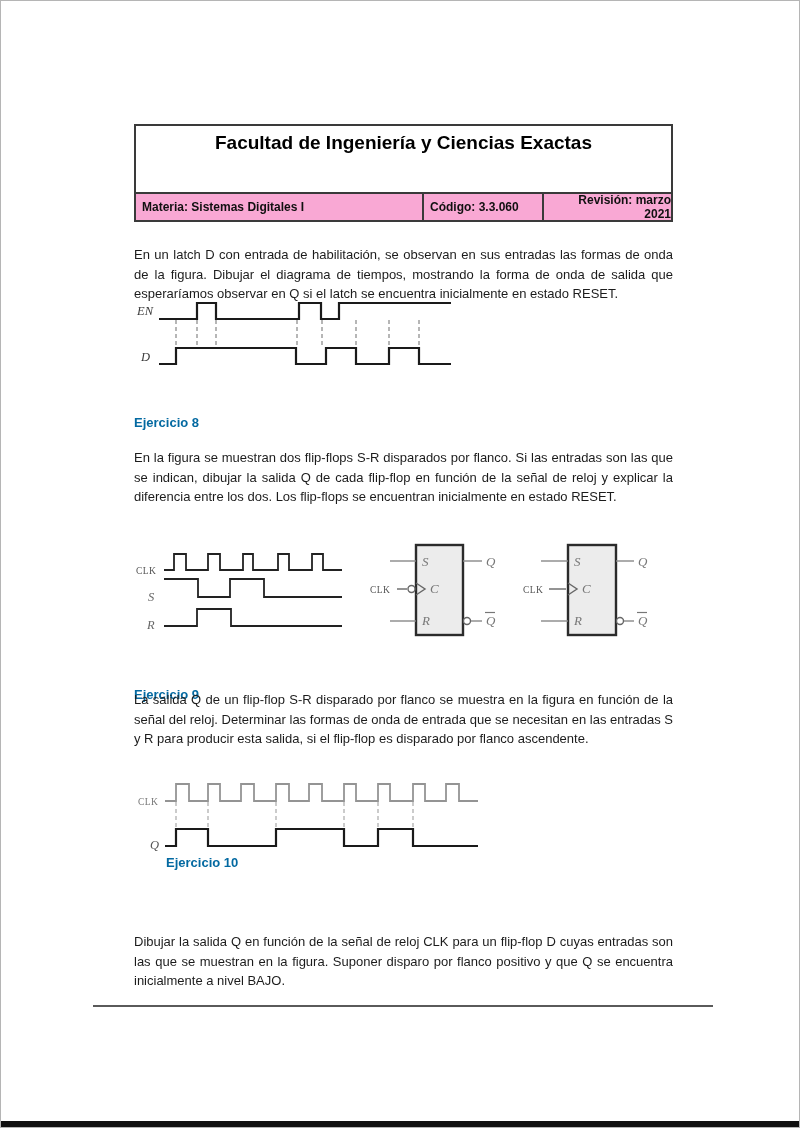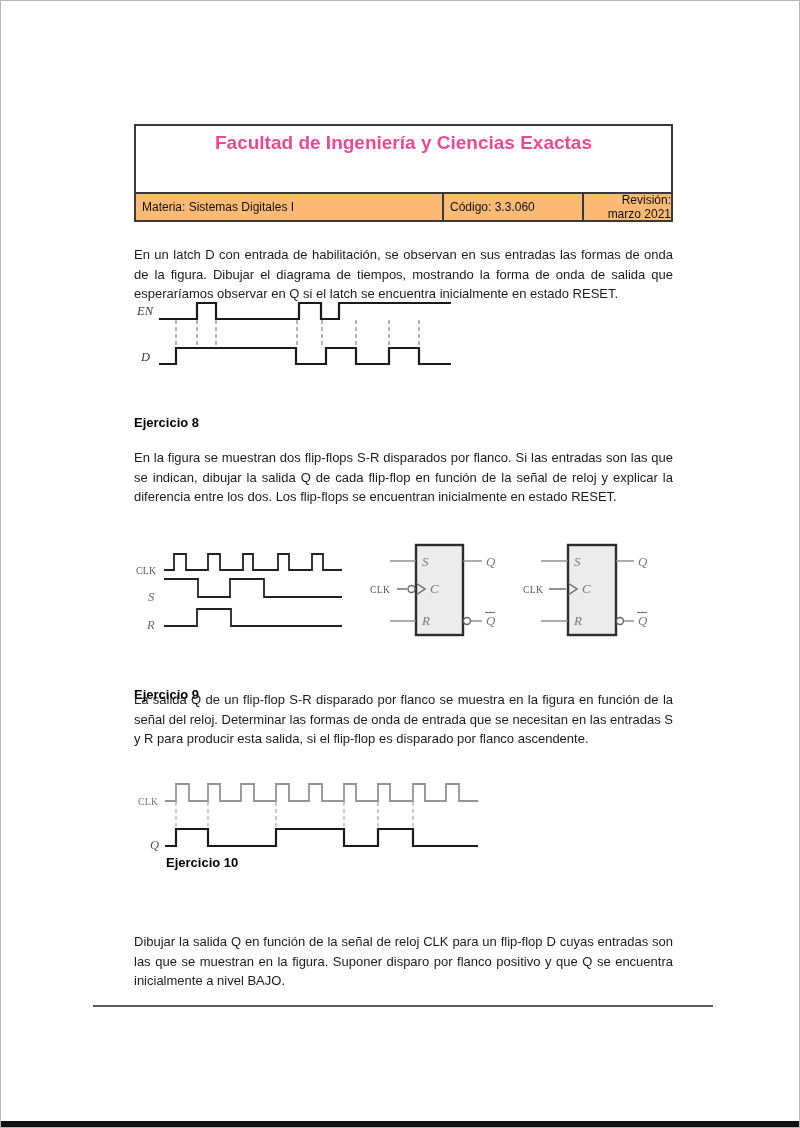--- a/index.html
+++ b/index.html
@@ -7,33 +7,33 @@
         border:1px solid #b5b5b5;box-sizing:border-box;overflow:hidden;
         font-family:"Liberation Sans",sans-serif;}
   .bottom-bar{position:absolute;left:0;bottom:0;width:100%;height:6px;background:#101010;}
 
   
   .header-table{position:absolute;left:133px;top:123px;width:539px;border:2px solid #3a3a3a;box-sizing:border-box;background:#fff;}
   .hrow1{display:flex;height:66px;}
   .logo-cell{width:102px;border-right:2px solid #3a3a3a;box-sizing:border-box;display:flex;align-items:center;justify-content:center;gap:3px;}
   .uade-text{font-weight:bold;font-size:25px;color:#2c4a73;letter-spacing:-1.5px;}
   .title-cell{flex:1;text-align:center;padding-top:6px;}
-  .faculty{font-size:19px;font-weight:bold;color:#ec4899;}
+  .faculty{font-size:19px;font-weight:bold;color:#000000;}
   .dept{font-size:14.5px;font-weight:bold;color:#0a0a0a;margin-top:12px;}
-  .hrow2{display:flex;height:26px;background:#fdba74;border-top:2px solid #3a3a3a;
-         font-size:12px;font-weight:normal;color:#101010;gap:20px;}
+  .hrow2{display:flex;height:26px;background:#f9a8d4;border-top:2px solid #3a3a3a;
+         font-size:12px;font-weight:bold;color:#101010;}
   .hcell{display:flex;align-items:center;padding-left:6px;box-sizing:border-box;}
   .c1{width:286px;}
   .c2{width:120px;border-left:2px solid #3a3a3a;}
   .c3{flex:1;border-left:2px solid #3a3a3a;text-align:right;}
 
   
   .para{position:absolute;left:133px;width:539px;font-size:13px;line-height:19.5px;
         color:#1c1c1c;text-align:justify;}
-  .exhead{position:absolute;left:133px;font-size:13px;font-weight:bold;color:#000000;}
+  .exhead{position:absolute;left:133px;font-size:13px;font-weight:bold;color:#0369a1;}
 
   svg.fig{position:absolute;overflow:visible;}
   .wavelabel{font-family:"Liberation Serif",serif;font-style:italic;font-size:12.5px;}
   .clklabel{font-family:"Liberation Serif",serif;font-size:9.5px;letter-spacing:.4px;}
   .ffl{font-family:"Liberation Serif",serif;font-style:italic;font-size:13px;fill:#777;}
   .ffclk{font-family:"Liberation Serif",serif;font-size:9.5px;fill:#555;letter-spacing:.4px;}
 
   .footer-rule{position:absolute;left:92px;top:1004px;width:620px;border-top:2px solid #5a5a5a;}
 </style>
 </head>

